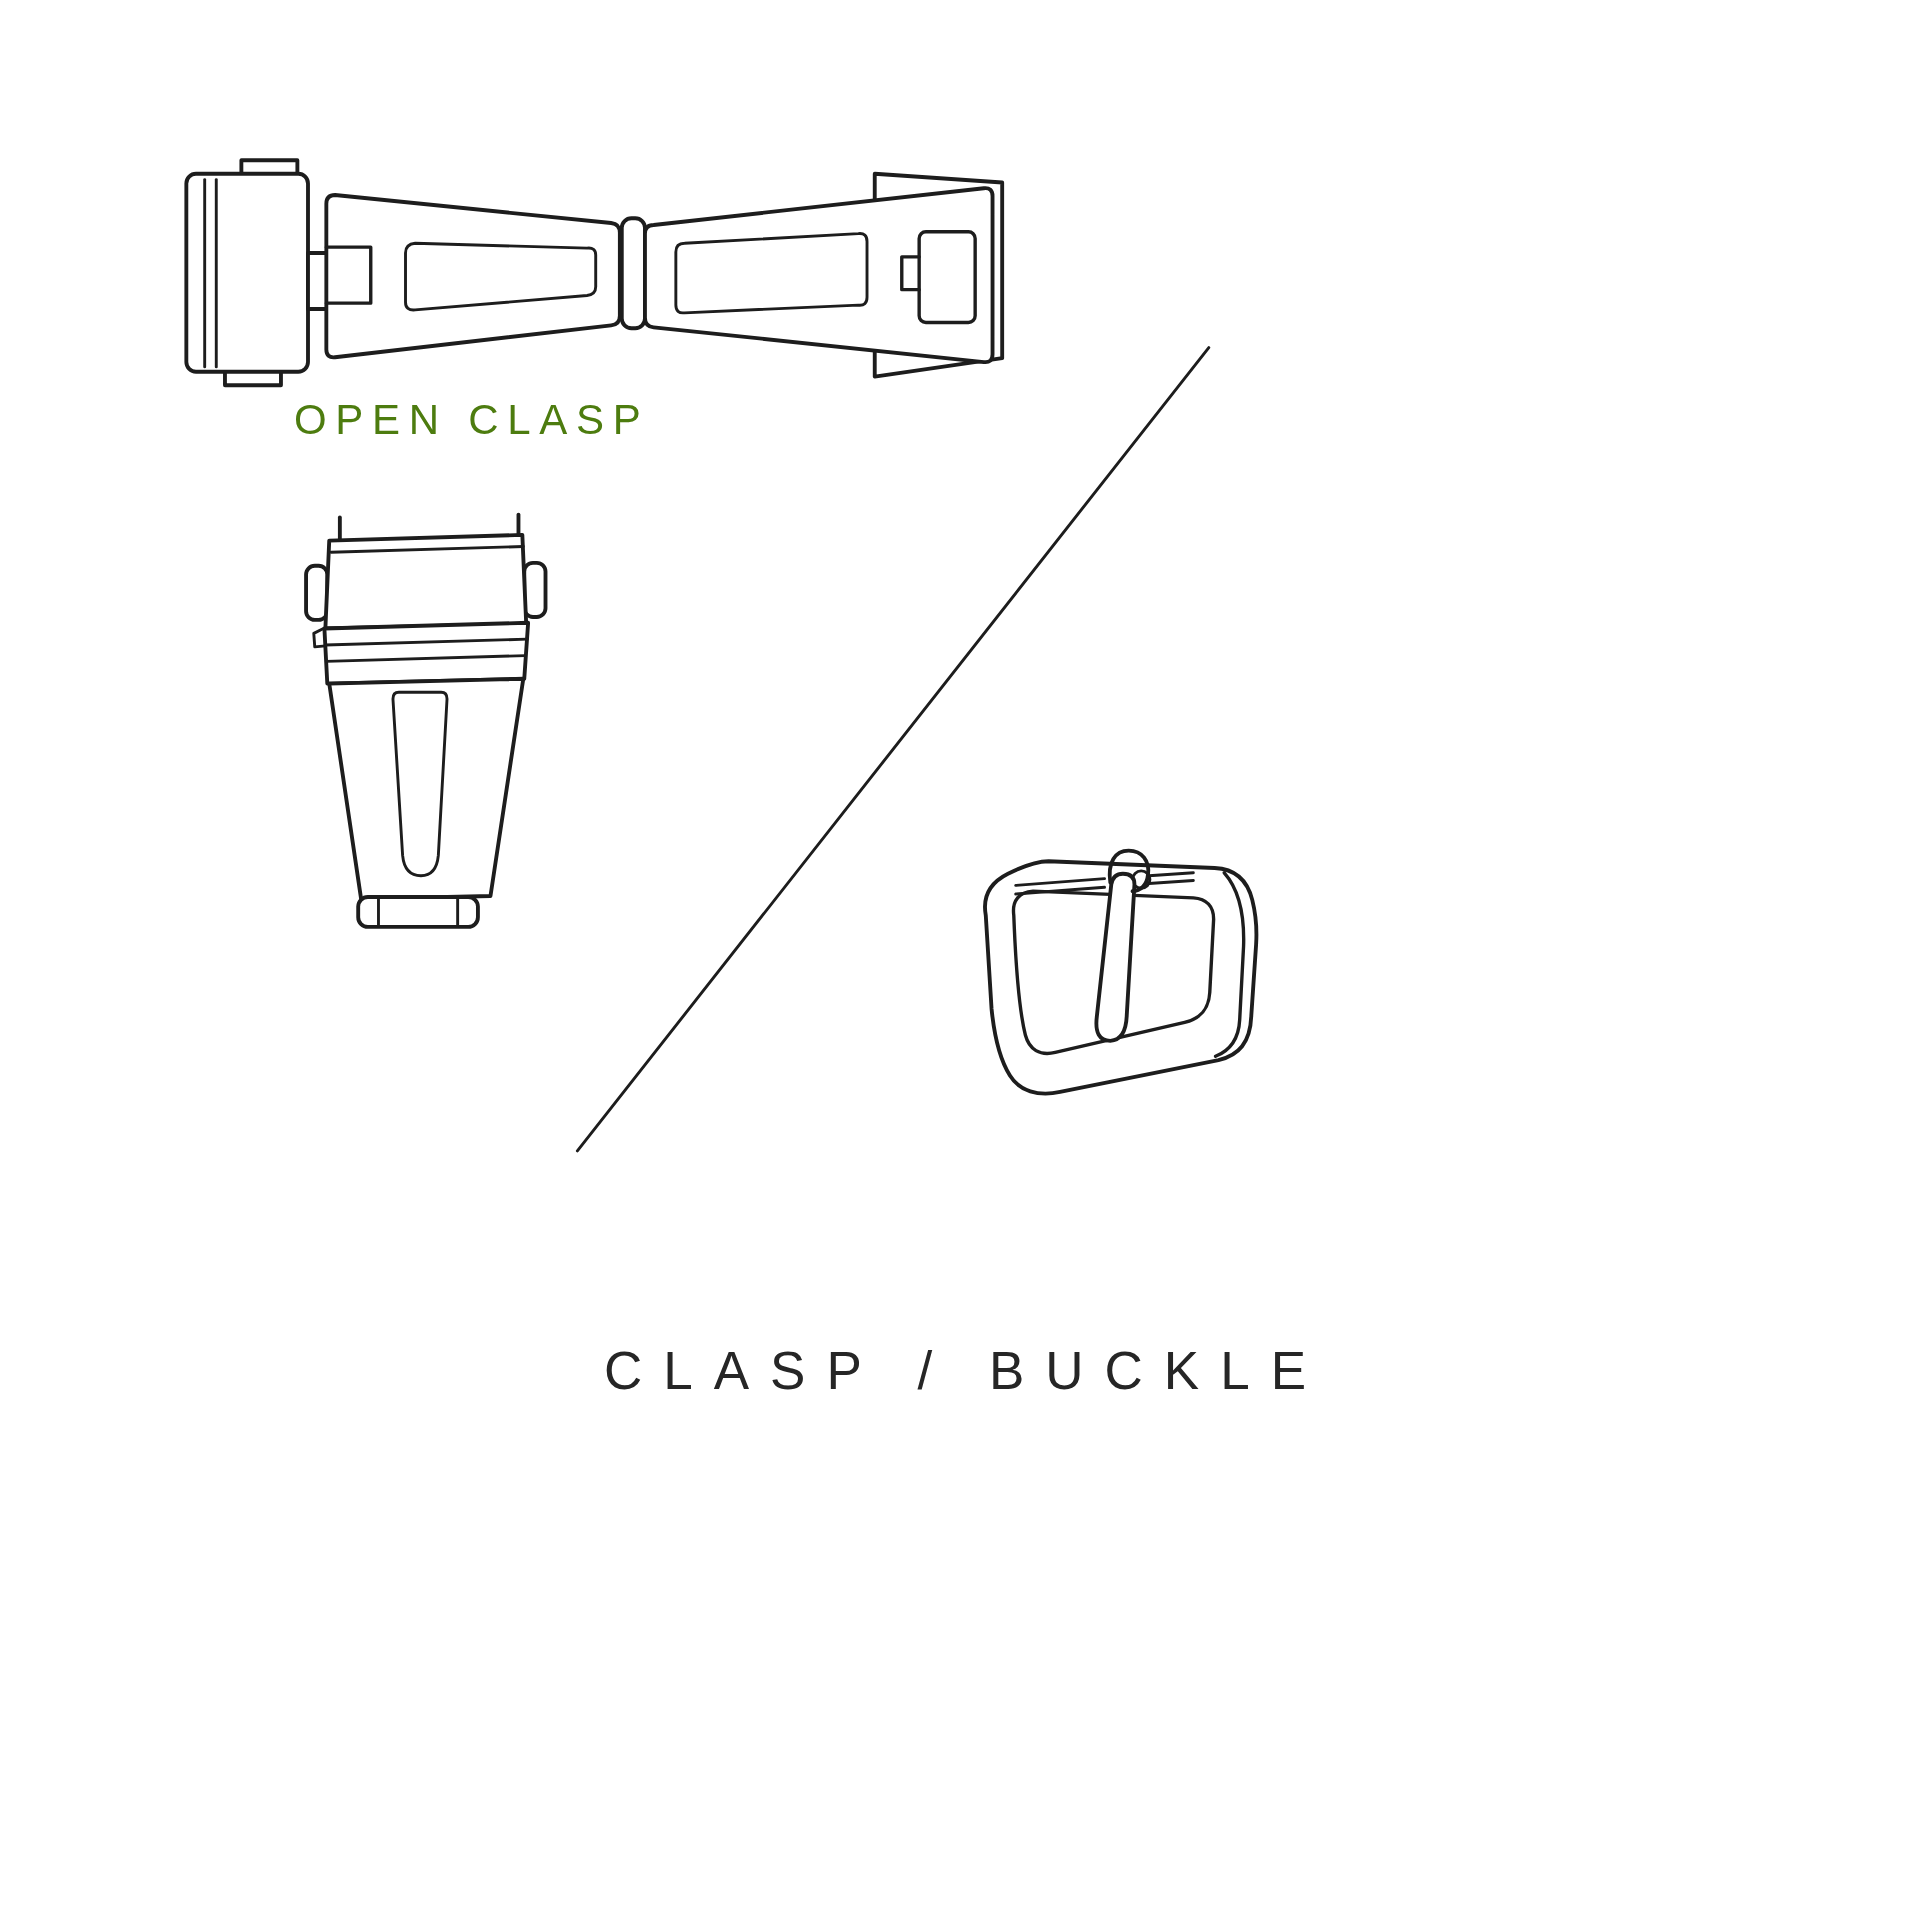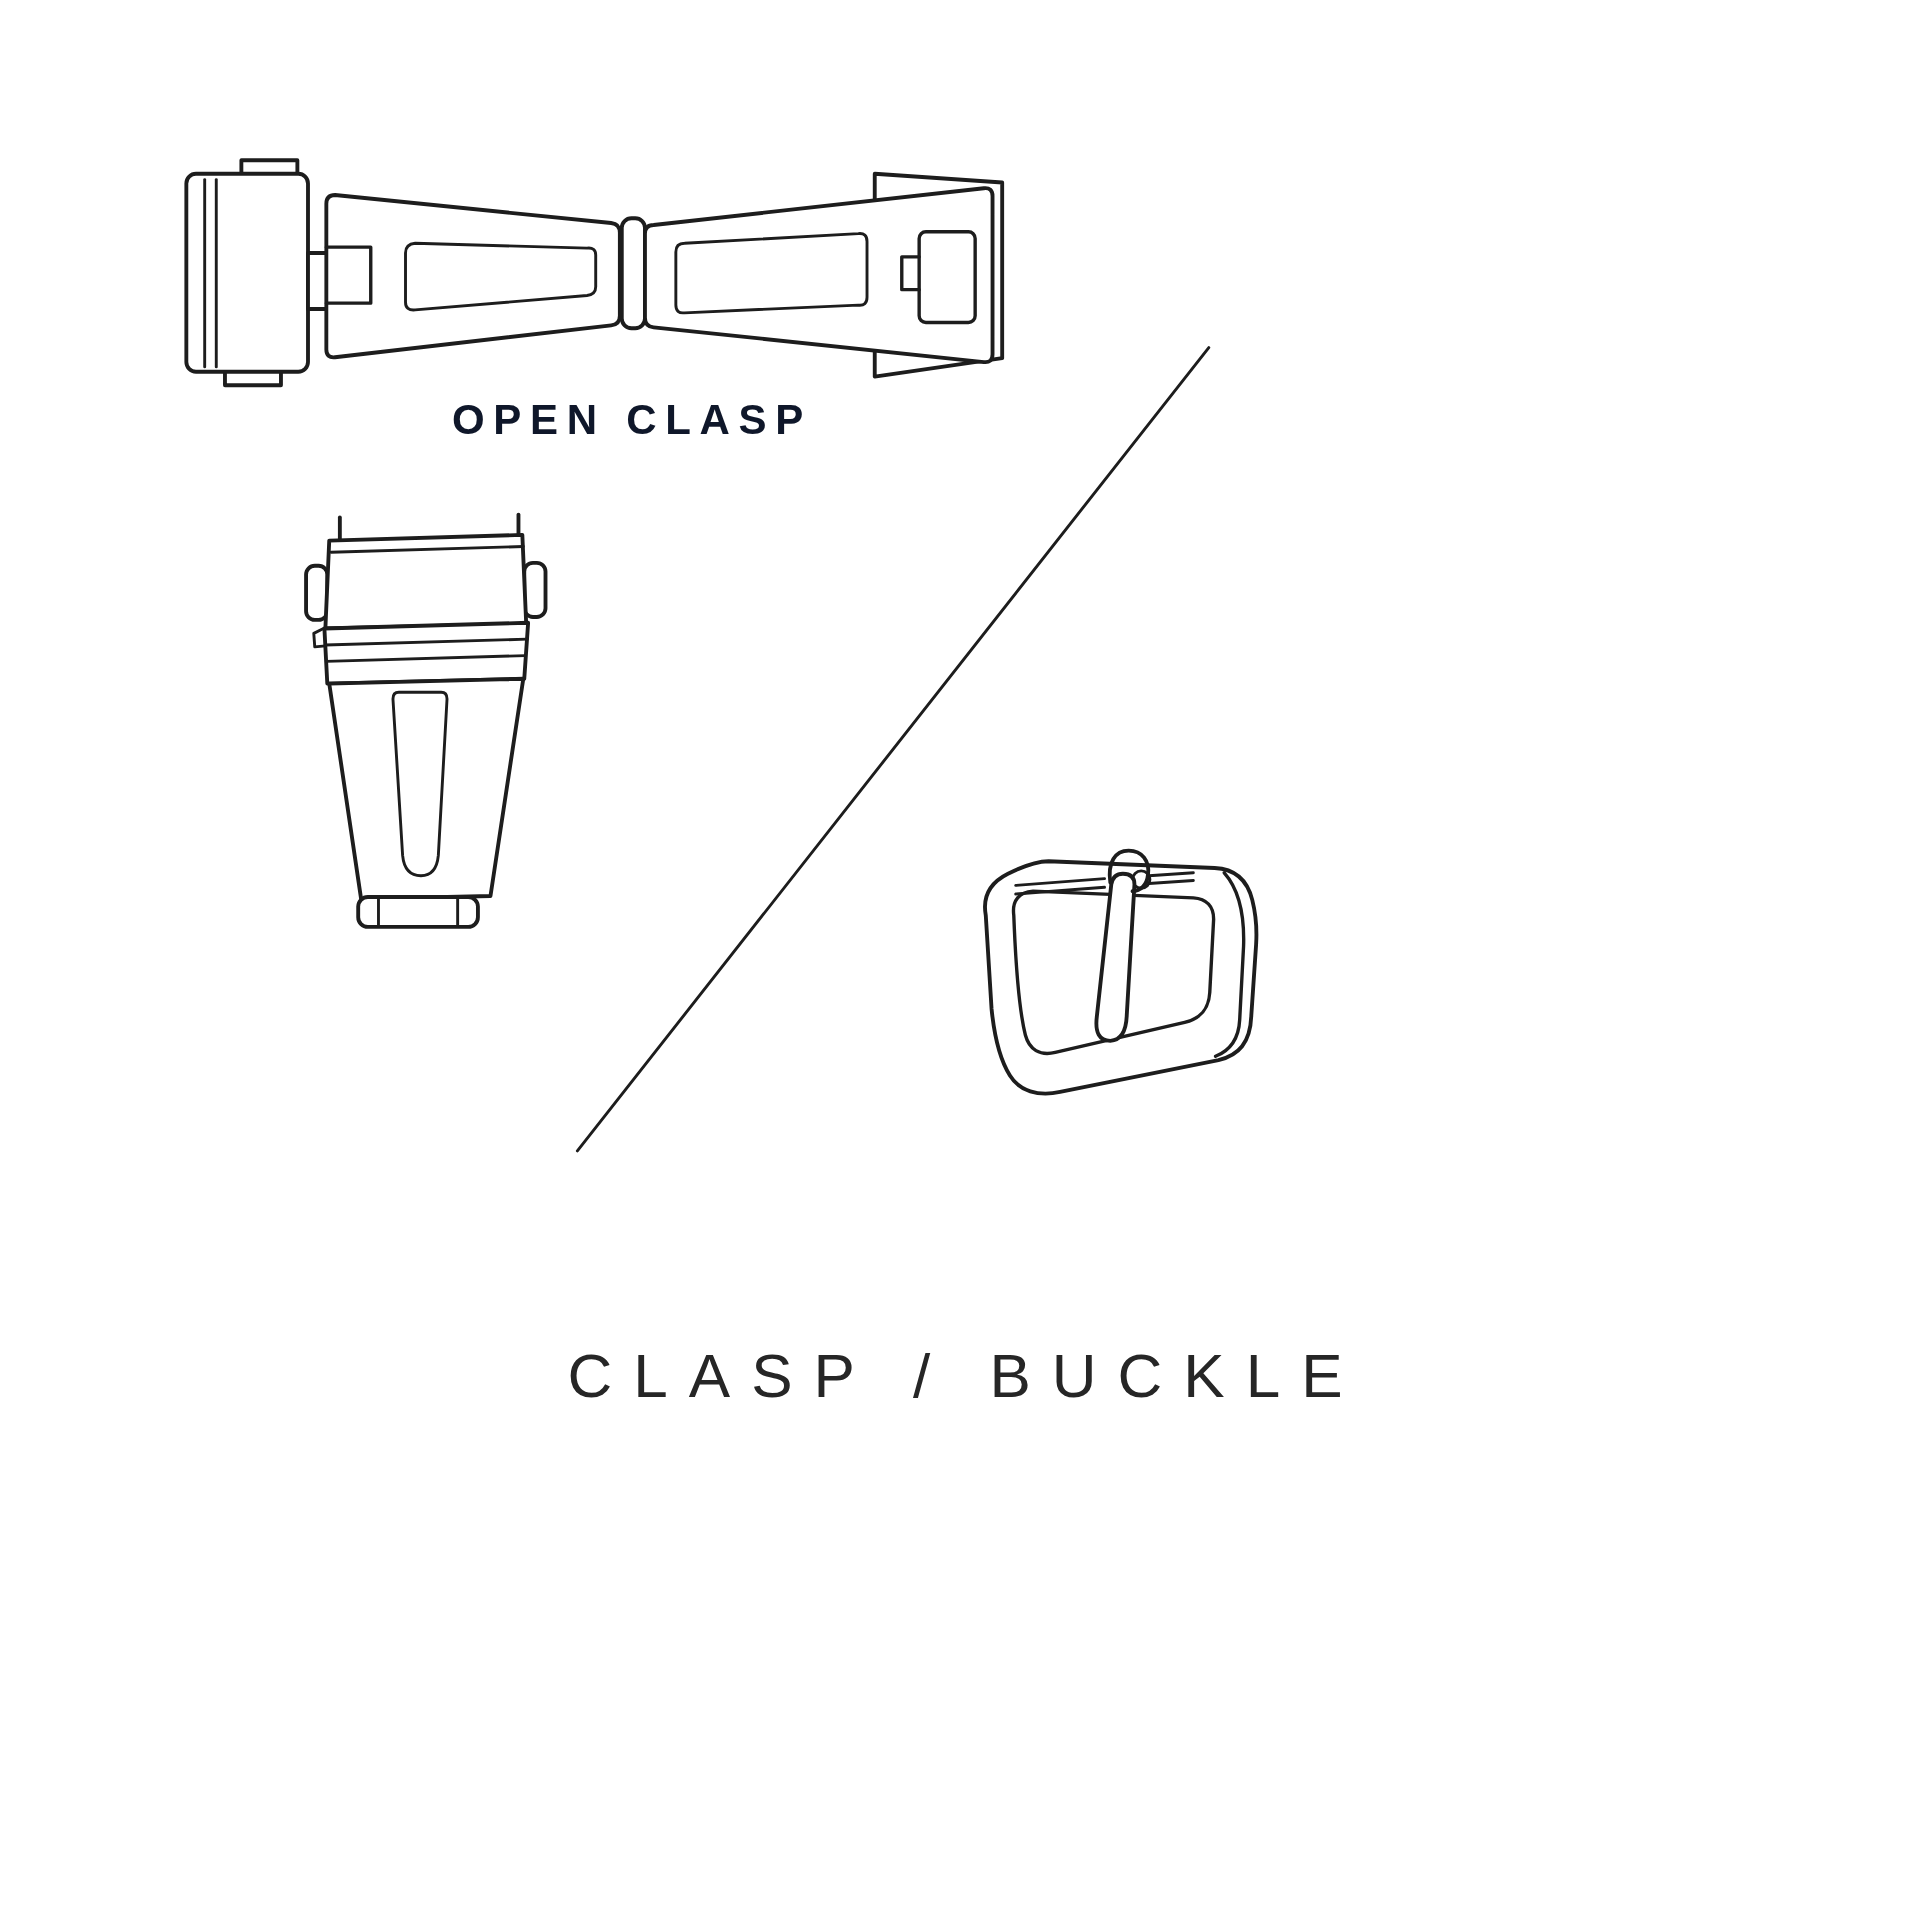--- a/index.html
+++ b/index.html
@@ -11,36 +11,36 @@
     font-family: "Liberation Sans", sans-serif;
     overflow: hidden;
   }
   .diagram-svg {
     position: absolute;
     left: 0; top: 0;
     width: 1931px; height: 1931px;
   }
   .caption {
     position: absolute;
-    color: #0f172a;
+    color: #4d7c0f;
     font-size: 42px;
     letter-spacing: 8.7px;
-    text-align: center;
-    font-weight: 700;
+    text-align: left;
+    font-weight: 400;
     white-space: nowrap;
   }
   .caption-open { left: 294px; top: 396px; width: 676px; }
   .caption-closed { left: 177px; top: 964px; width: 483px; }
   .main-title {
     position: absolute;
     left: 0; top: 1340px;
     width: 1931px;
     text-align: center;
     color: #262626;
-    font-size: 62px;
+    font-size: 53px;
     letter-spacing: 21px;
     font-weight: 400;
     white-space: nowrap;
   }
 </style>
 </head>
 <body>
 
 <div class="canvas">
 

